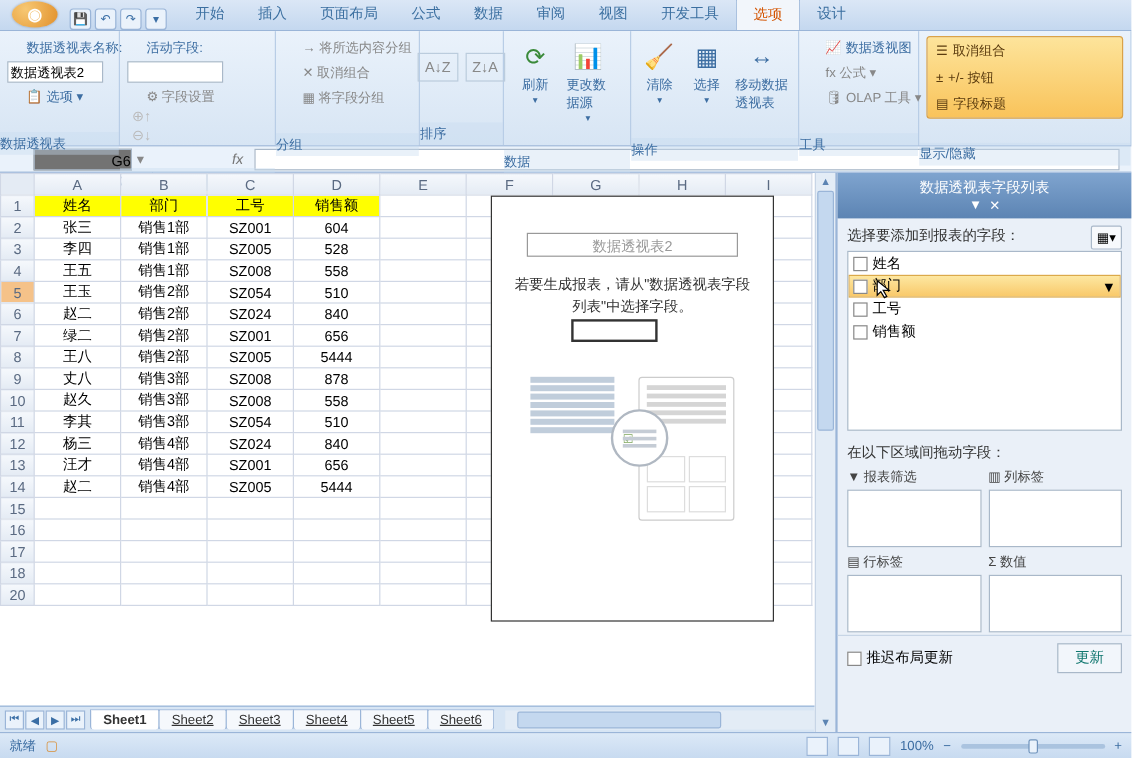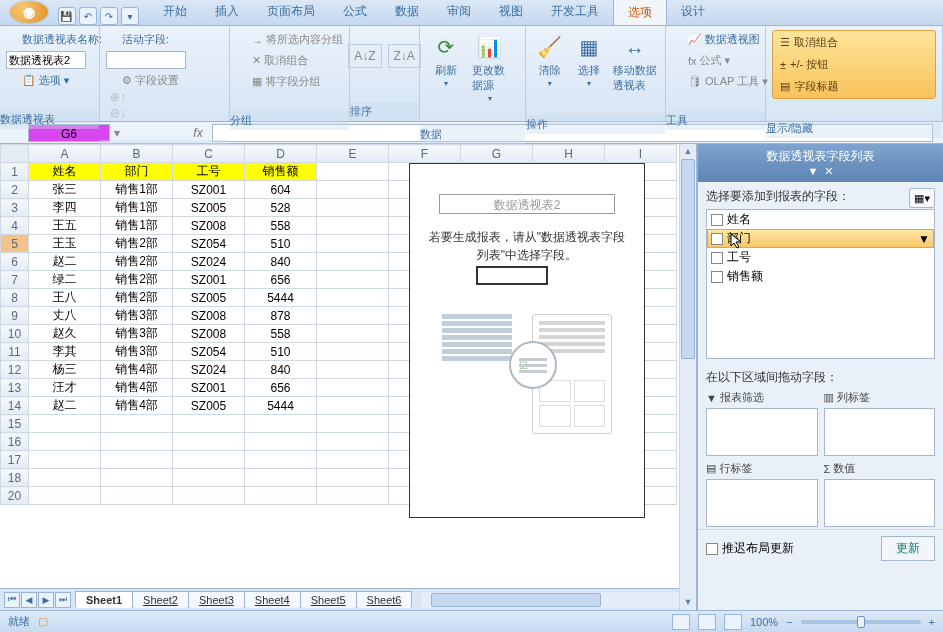--- a/index.html
+++ b/index.html
@@ -17,21 +17,21 @@
 .group-content { flex: 1; display: flex; gap: 4px; }
 .group-label { text-align: left; font-size: 11px; color: #3d6ea2; padding: 2px 0; background: rgba(200,220,240,.4); margin: 20px -6px 0; }
 .r-btn-lg { width: 40px; display: flex; flex-direction: column; align-items: center; gap: 1px; font-size: 11px; color: #3d6ea2; padding: 2px; }
 .r-btn-lg .ico { width: 30px; height: 30px; display: flex; align-items: center; justify-content: center; font-size: 20px; }
 .r-btn-sm { font-size: 11px; color: #888; padding: 2px 4px; display: flex; align-items: center; gap: 3px; white-space: nowrap; margin-left: 12px; }
 .r-btn-sm.enabled { color: #3d6ea2; }
 .col { display: flex; flex-direction: column; gap: 2px; justify-content: center; }
 .small-input { width: 80px; height: 18px; font-size: 11px; border: 1px solid #a9b8c9; padding: 0 2px; background:#fff; }
 
 .formula-bar { height: 22px; background: #eaf2fb; border-bottom: 1px solid #9ab5d8; display: flex; align-items: center; }
-.name-box { width: 82px; height: 18px; margin-left: 28px; background: #d946ef; border: 1px solid #a9b8c9; text-align: center; font-size: 12px; line-height: 18px; }
+.name-box { width: 82px; height: 18px; margin-left: 28px; background: #737373; border: 1px solid #a9b8c9; text-align: right; font-size: 12px; line-height: 18px; }
 .fx-label { width: 28px; text-align: center; color: #777; font-style: italic; margin-left: 60px; }
 .fx-input { flex: 1; height: 18px; background: #fff; border: 1px solid #a9b8c9; margin-right: 10px; }
 
 .main-area { display: flex; height: 466px; }
 .sheet-wrap { flex: 1; position: relative; display: flex; flex-direction: column; overflow:hidden; }
 .grid { flex: 1; overflow: hidden; position: relative; }
 table.sheet { border-collapse: collapse; table-layout: fixed; }
 table.sheet td, table.sheet th { border: 1px solid #d0d7e5; height: 18px; font-size: 12px; overflow: hidden; }
 th.colhdr { background: linear-gradient(#f5f8fc,#e4ebf4); color: #5a6a82; font-weight: normal; text-align: center; width: 72px; border: 1px solid #9dbad9; }
 th.rowhdr { background: linear-gradient(#f5f8fc,#e4ebf4); color: #5a6a82; font-weight: normal; text-align: center; width: 28px; border: 1px solid #9dbad9; }

